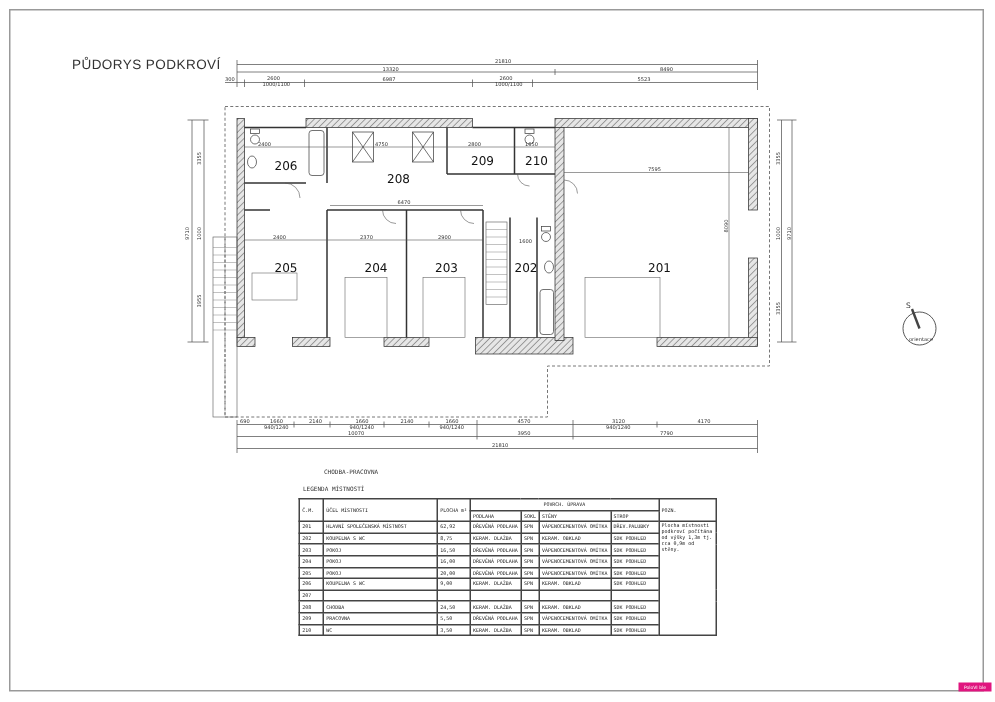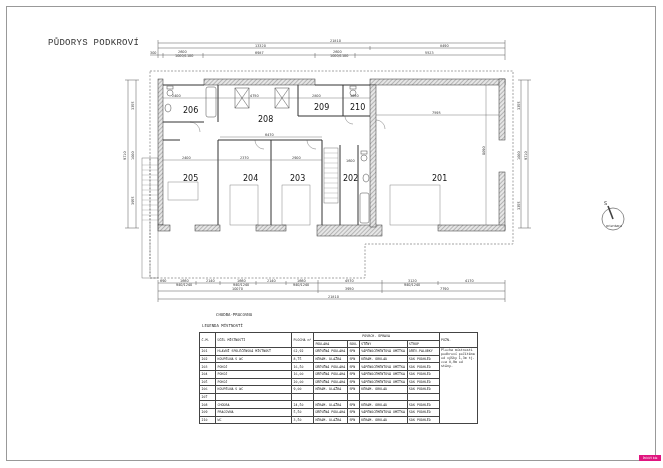--- a/index.html
+++ b/index.html
@@ -1,18 +1,18 @@
 <!DOCTYPE html>
 <html><head>
 <meta charset="utf-8">
 <style>
   html,body{margin:0;padding:0;background:#fff;}
   body{width:663px;height:468px;position:relative;overflow:hidden;font-family:"DejaVu Sans",sans-serif;color:#222;}
   .sheet{position:absolute;left:6px;top:6px;width:650px;height:455px;border:1px solid #999;box-sizing:border-box;}
-  .title{position:absolute;left:48px;top:38px;font-size:9px;letter-spacing:0.3px;color:#333;font-family:Liberation Mono, monospace;}
+  .title{position:absolute;left:48px;top:38px;font-size:9px;letter-spacing:0.3px;color:#333;font-family:Liberation Sans, sans-serif;}
   svg{position:absolute;left:0;top:0;}
   .dim{font-size:3.4px;fill:#333;font-family:"DejaVu Sans",sans-serif;}
   .room{font-size:8px;fill:#111;font-family:"DejaVu Sans",sans-serif;}
   .lbl{position:absolute;font-size:4px;color:#333;font-family:"DejaVu Sans Mono",monospace;}
   table.leg{position:absolute;left:199px;top:332px;border-collapse:collapse;font-size:3.3px;font-family:"DejaVu Sans Mono",monospace;color:#222;}
   table.leg td,table.leg th{border:0.6px solid #444;padding:0 1.5px;height:6.6px;white-space:nowrap;font-weight:normal;text-align:left;}
   table.leg th{font-weight:normal;}
   .badge{position:absolute;left:639px;top:455px;width:22px;height:6px;background:#e0157f;color:#fff;font-size:3px;text-align:center;line-height:6px;font-family:"DejaVu Sans",sans-serif;}
 </style>
 </head>

